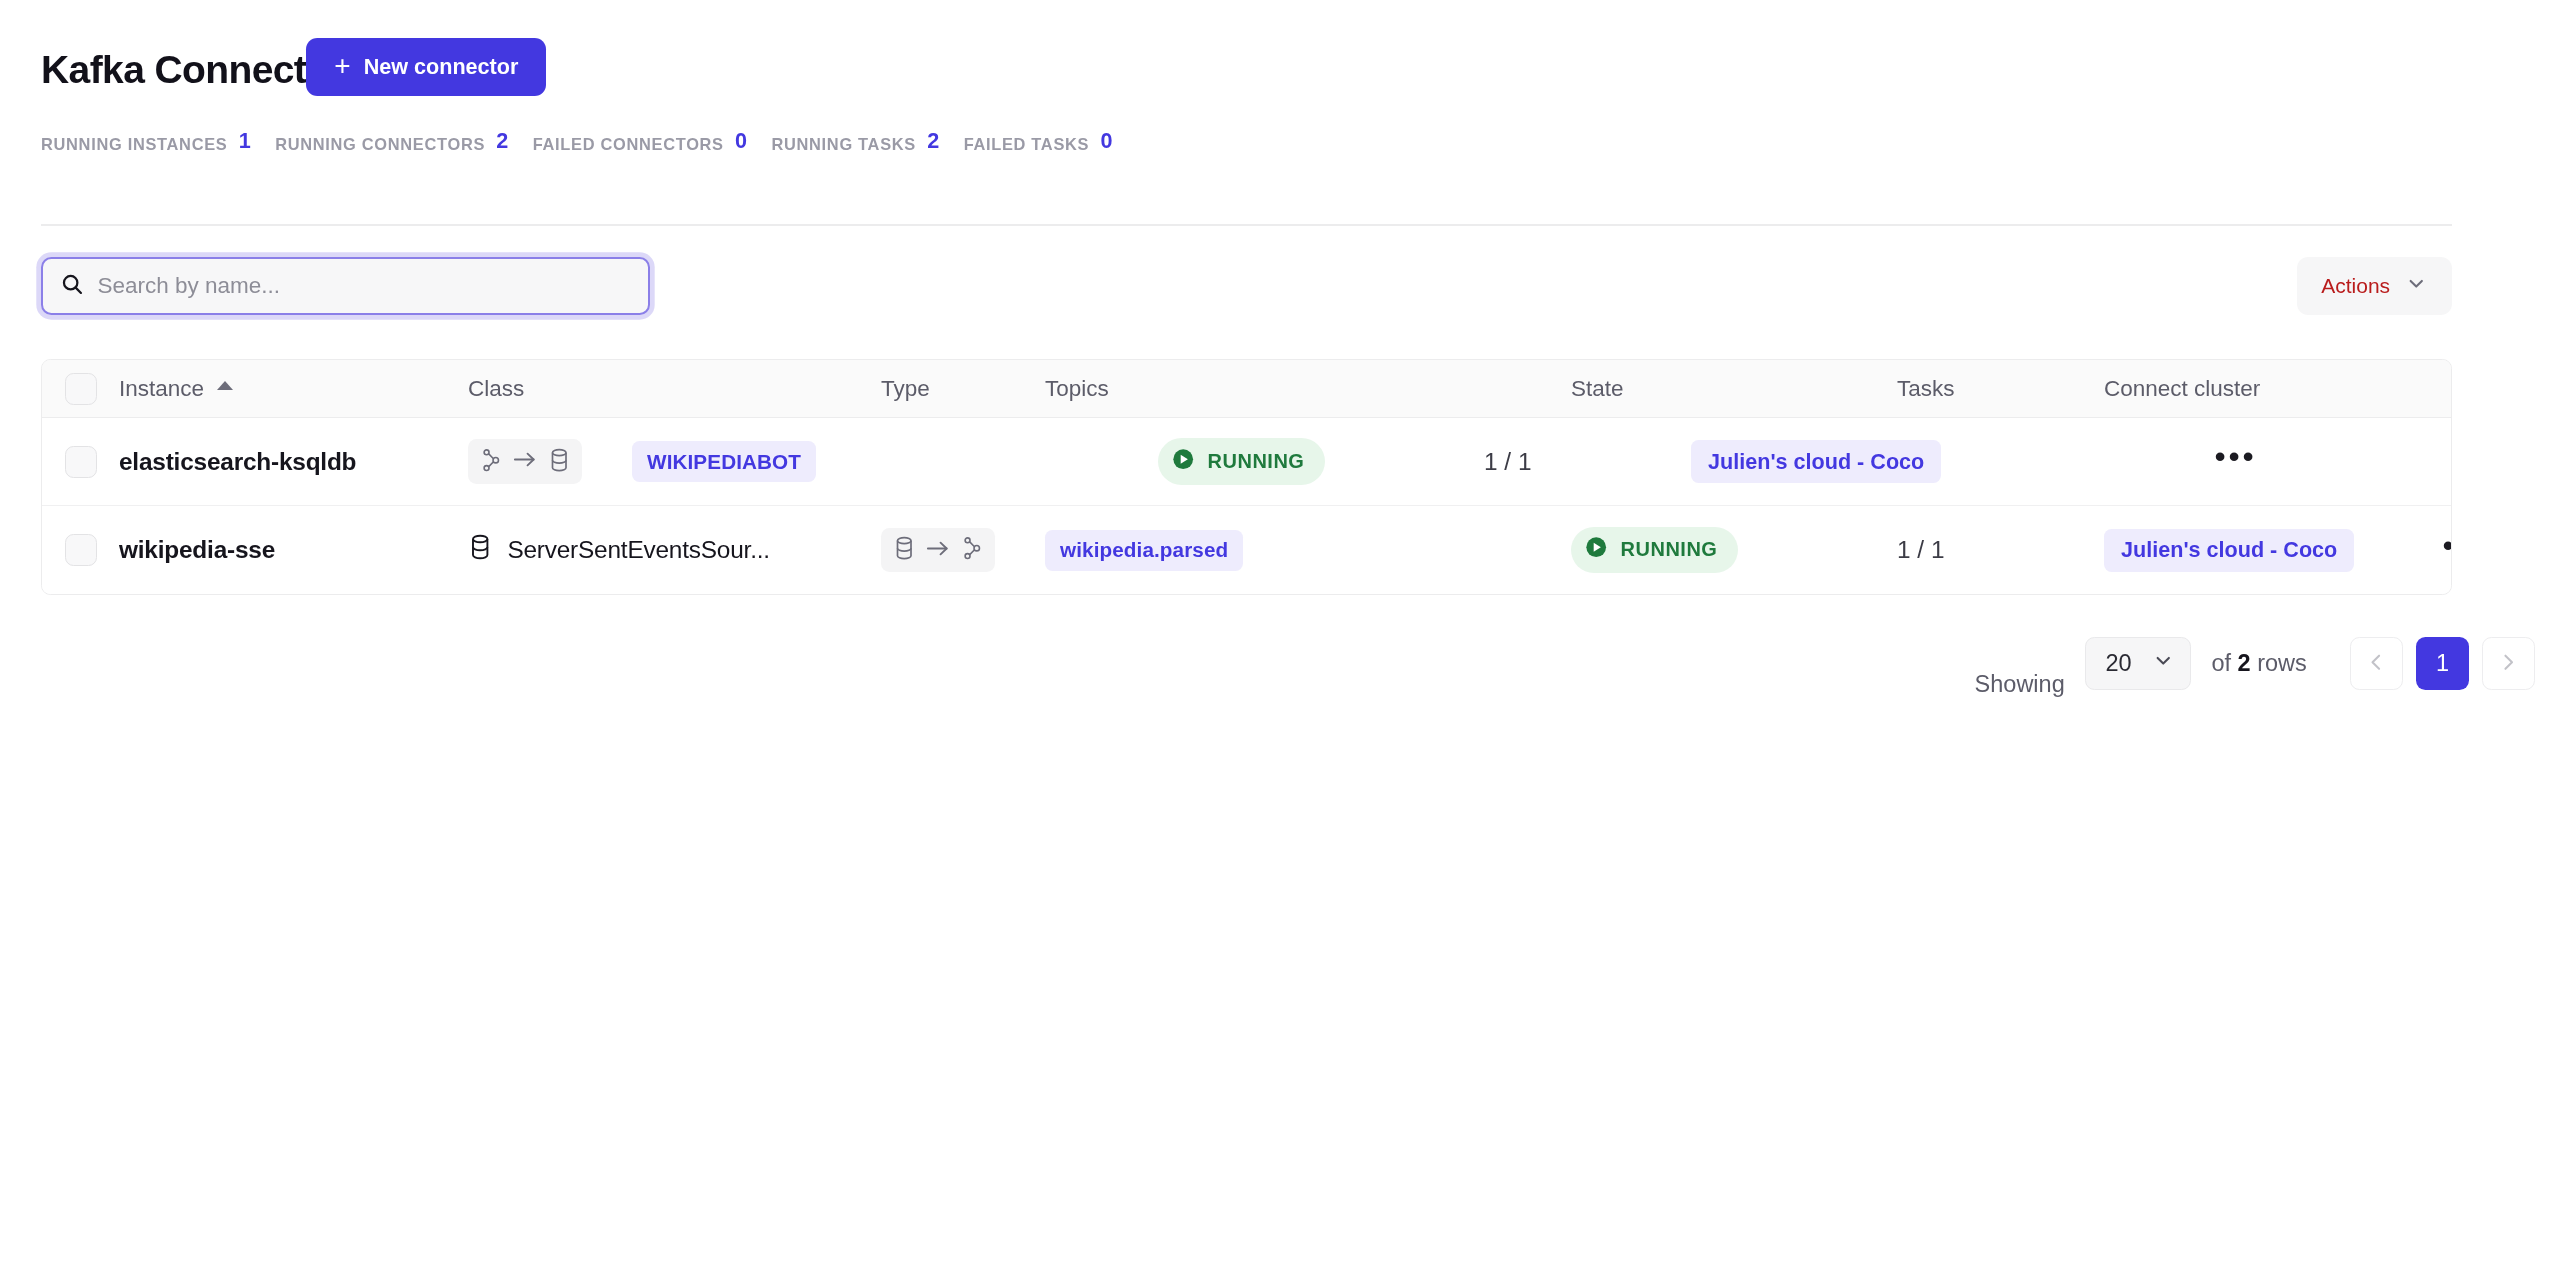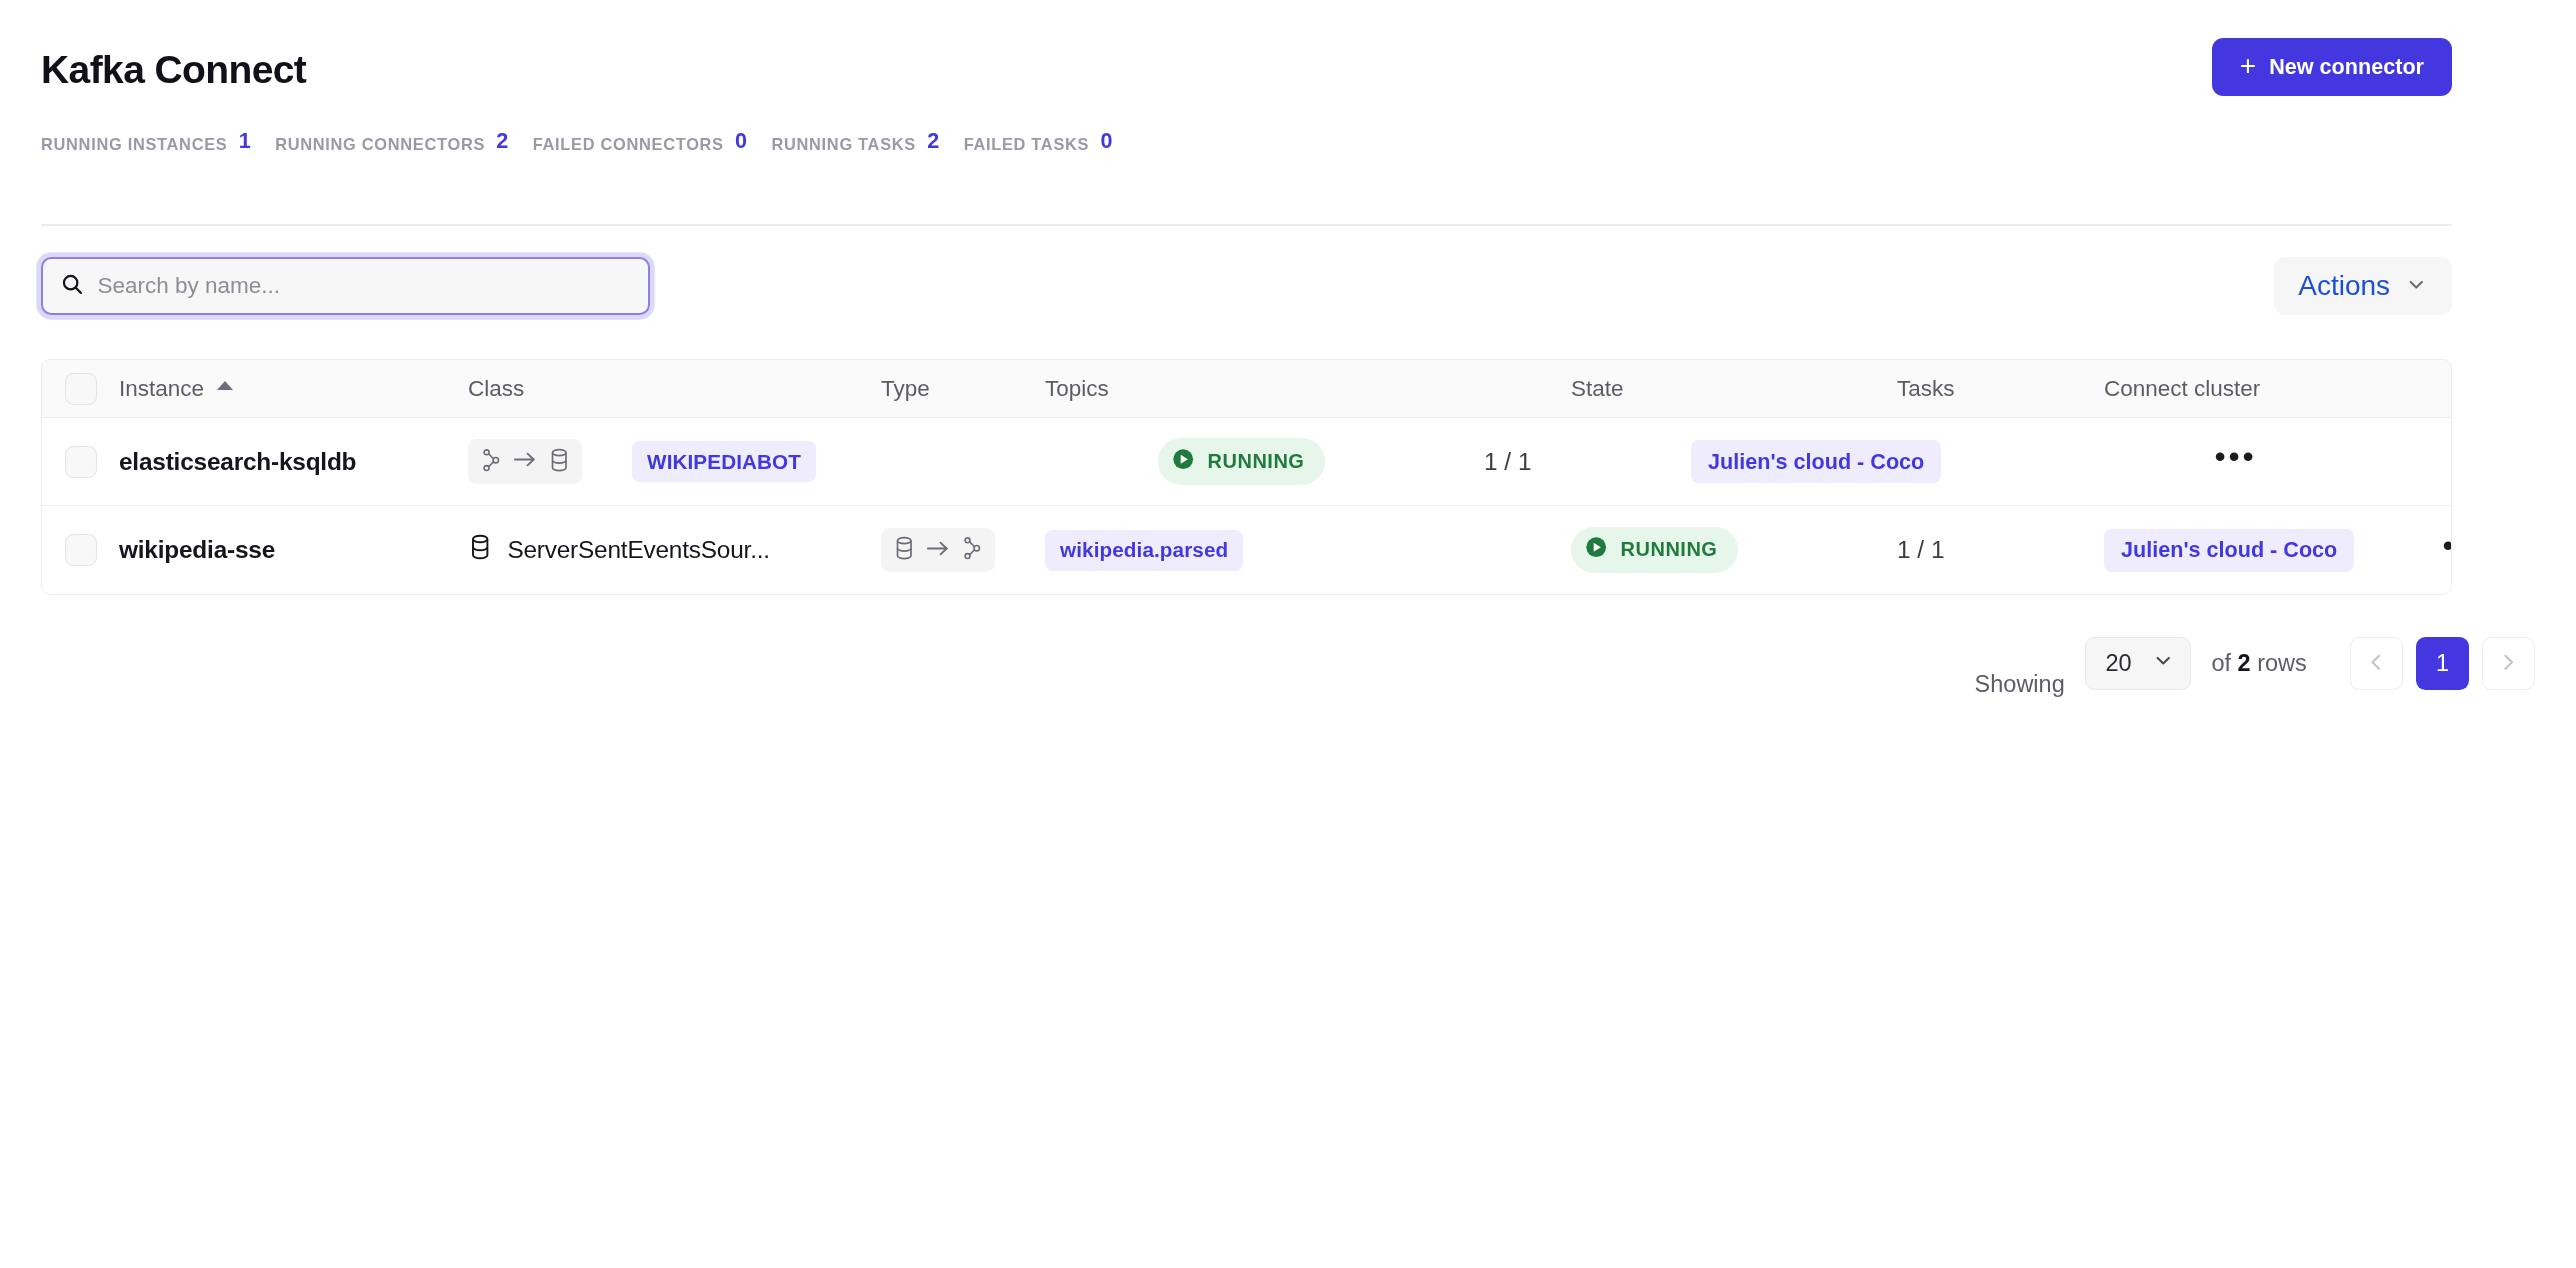--- a/index.html
+++ b/index.html
@@ -24,21 +24,20 @@
   .header {
     position: absolute;
     left: 41px;
     top: 38px;
     width: 2411px;
   }
 
   .title-row {
     display: flex;
     align-items: flex-start;
-    justify-content: space-between;
   }
 
   .page-title {
     font-size: 39px;
     font-weight: 700;
     color: #12111a;
     letter-spacing: -0.6px;
     line-height: 47px;
     padding-top: 7.5px;
   }
@@ -140,23 +139,23 @@
 
   .actions-btn {
     display: inline-flex;
     align-items: center;
     gap: 15px;
     height: 58px;
     padding: 0 24.4px;
     border: none;
     border-radius: 11.3px;
     background: #f6f6f7;
-    color: #1d4ed8;
+    color: #b91c1c;
     font-family: "Liberation Sans", sans-serif;
-    font-size: 28px;
+    font-size: 21px;
     font-weight: 400;
     cursor: pointer;
   }
 
   
   .table {
     position: absolute;
     left: 41px;
     top: 359px;
     width: 2411px;

